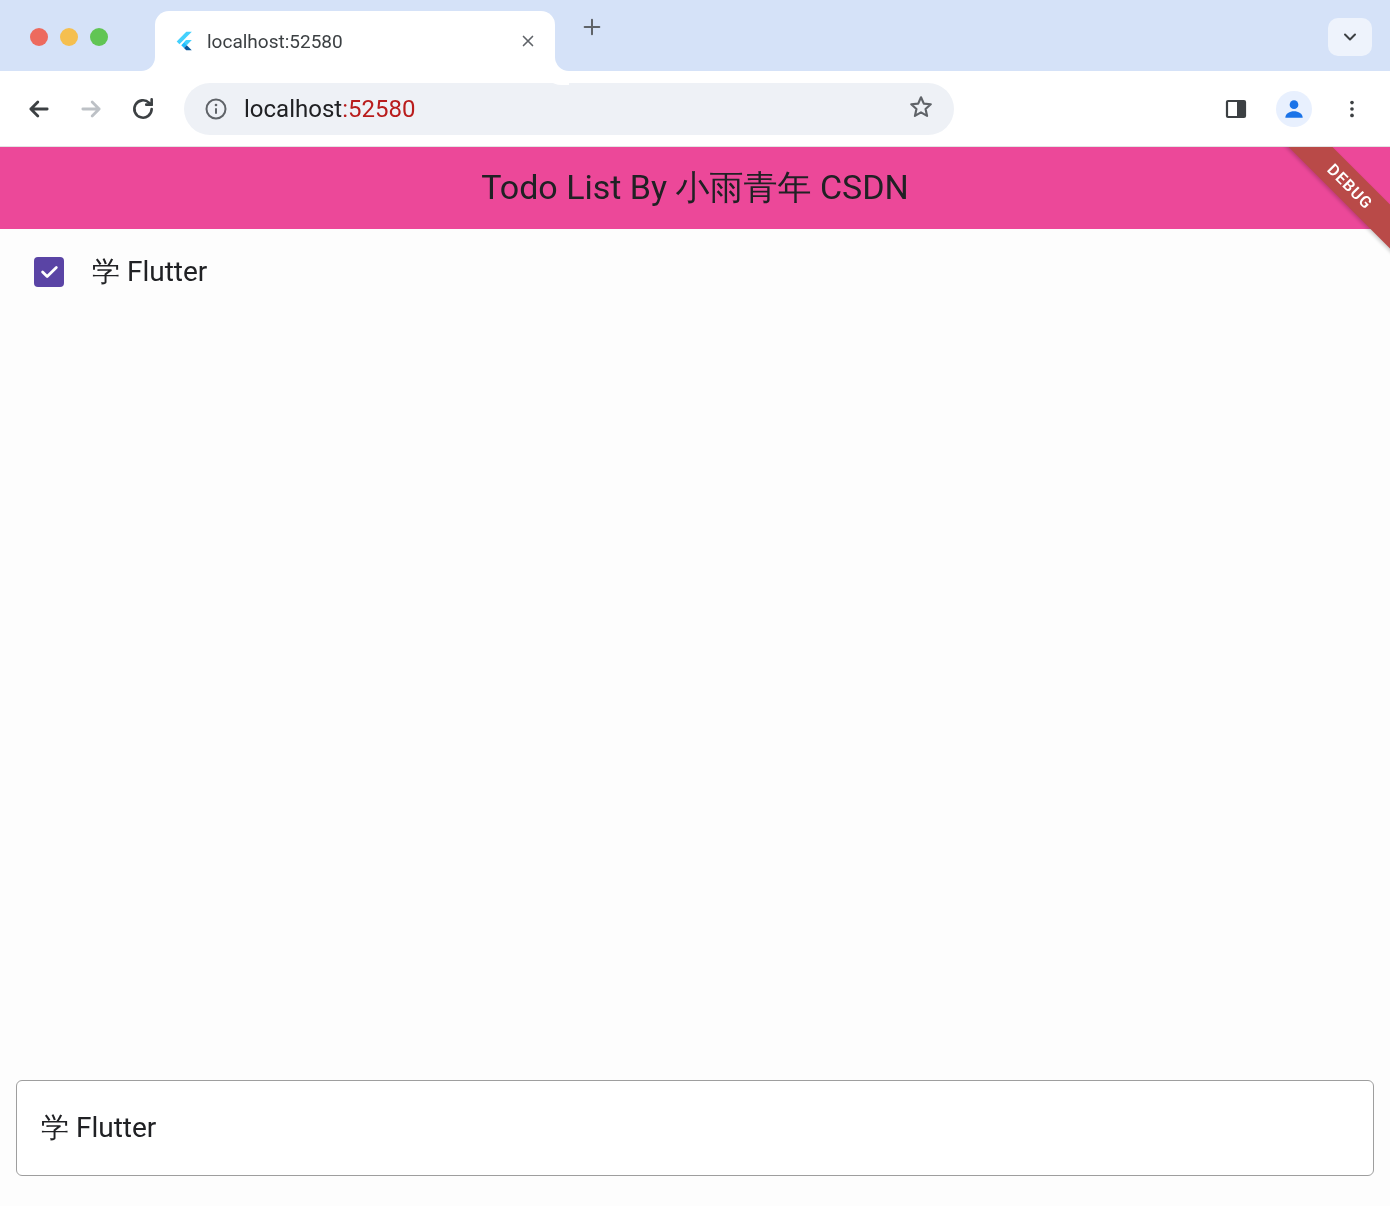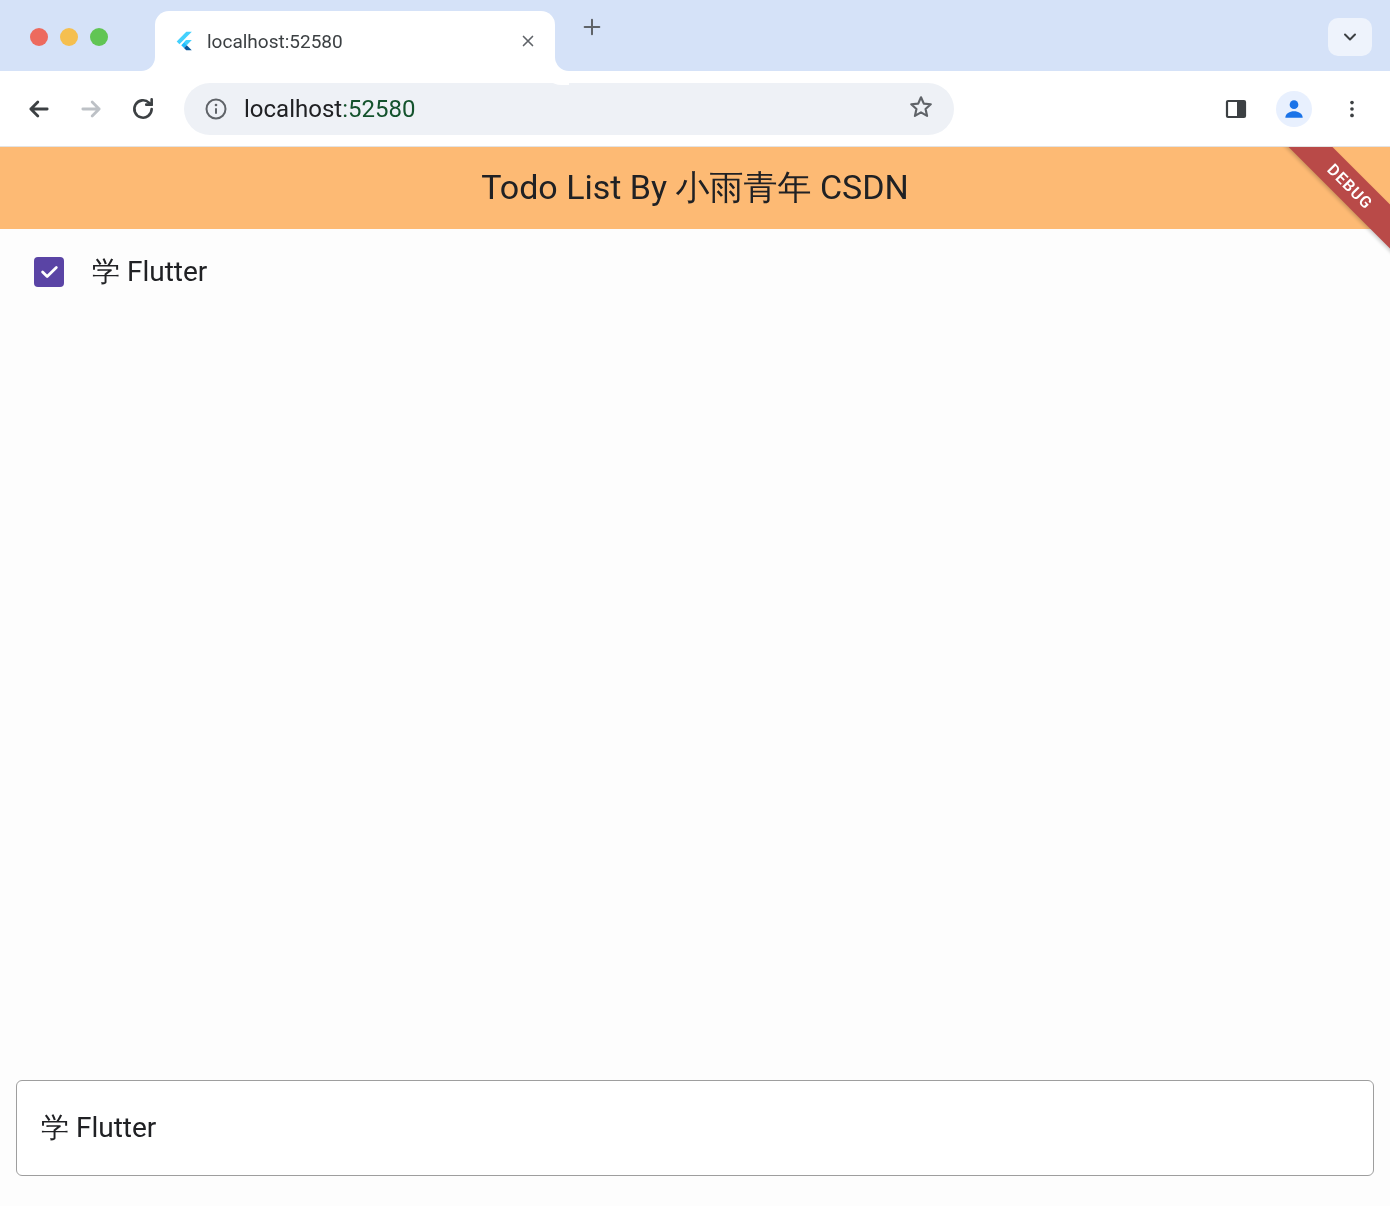--- a/index.html
+++ b/index.html
@@ -152,21 +152,21 @@
     .omnibox-icon {
       width: 24px;
       height: 24px;
       color: #5f6368;
     }
     .omnibox-text {
       font-size: 24px;
       color: #202124;
       flex: 1;
     }
-    .omnibox-text .port { color: #14532d; }
+    .omnibox-text .port { color: #b91c1c; }
     .omnibox-star {
       color: #5f6368;
       cursor: pointer;
     }
     .toolbar-right {
       margin-left: auto;
       display: flex;
       align-items: center;
       gap: 26px;
       padding-right: 6px;
@@ -211,21 +211,21 @@
       transform: rotate(45deg);
       letter-spacing: 1px;
       box-shadow: 0 2px 4px rgba(0,0,0,0.2);
       z-index: 10;
     }
     .appbar {
       height: 82px;
       display: flex;
       align-items: center;
       justify-content: center;
-      background: #fdba74;
+      background: #ec4899;
     }
     .appbar-title {
       font-size: 34px;
       color: #202124;
       font-weight: 400;
     }
 
     .todo-list {
       padding: 6px 0;
     }

